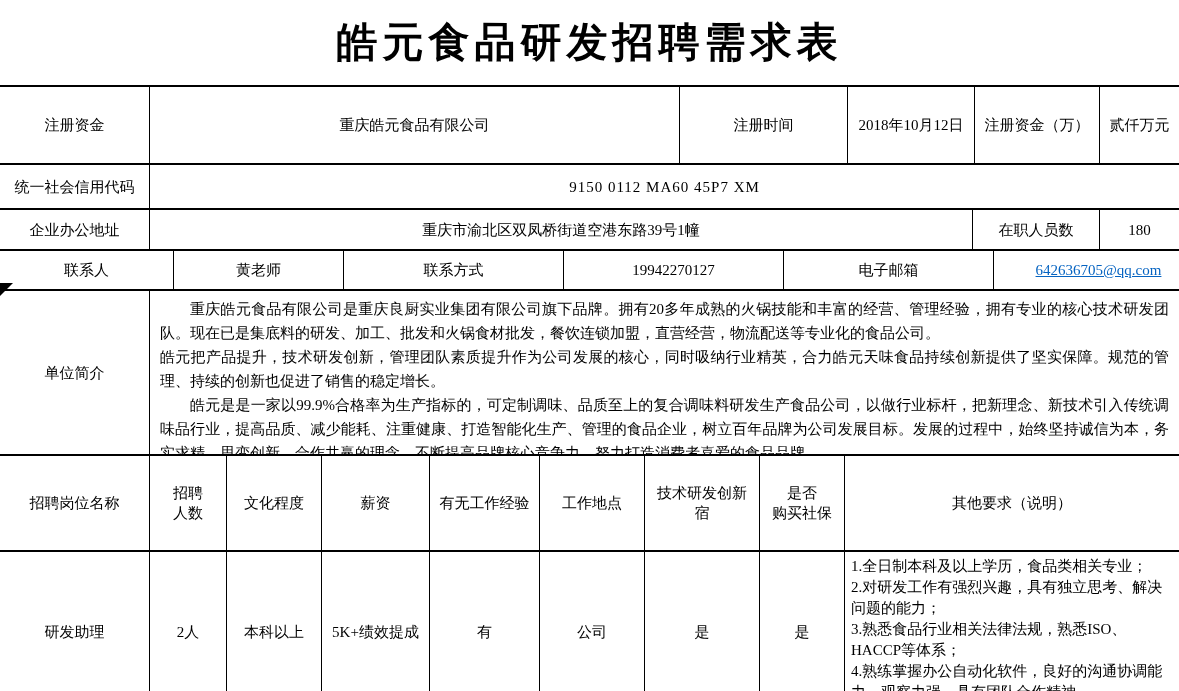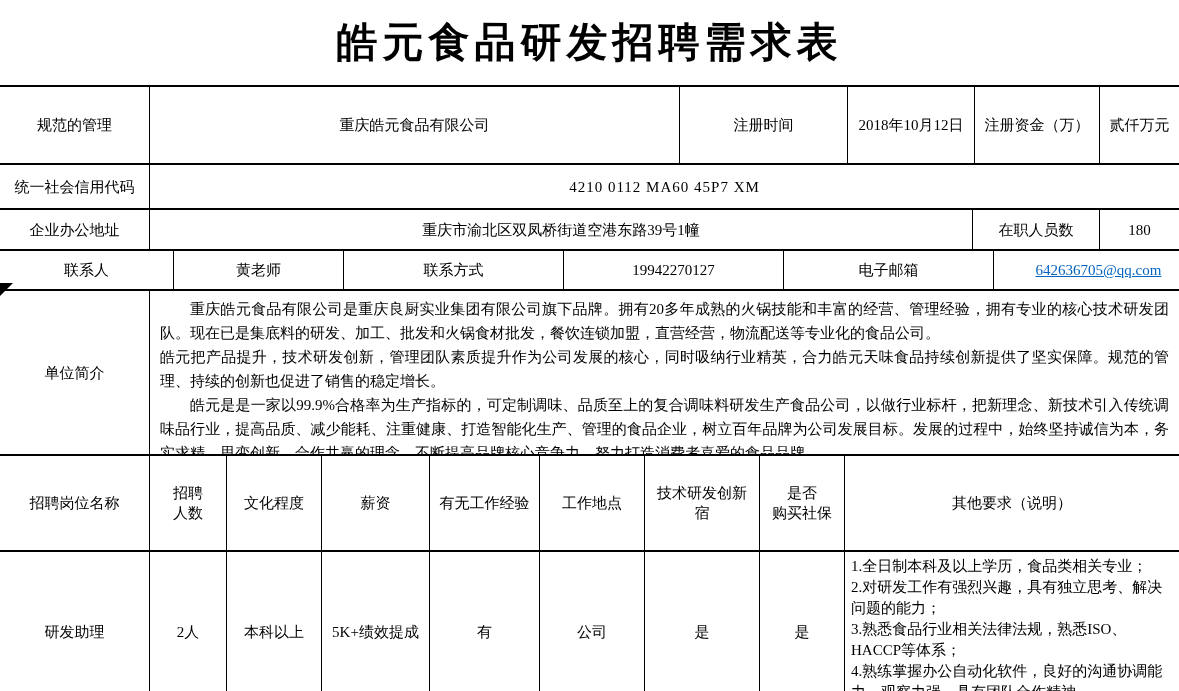--- a/index.html
+++ b/index.html
@@ -77,31 +77,31 @@
 
 <div class="page">
 
   <div class="title-bar">
     <h1>皓元食品研发招聘需求表</h1>
   </div>
 
   <div class="tbl">
 
     <div class="row r1">
-      <div class="cell" style="width:150px">规范的管理</div>
+      <div class="cell" style="width:150px">注册资金</div>
       <div class="cell" style="width:530px">重庆皓元食品有限公司</div>
       <div class="cell" style="width:168px">注册时间</div>
       <div class="cell" style="width:127px">2018年10月12日</div>
       <div class="cell" style="width:125px">注册资金（万）</div>
       <div class="cell" style="width:79px">贰仟万元</div>
     </div>
 
     <div class="row r2">
       <div class="cell" style="width:150px">统一社会信用代码</div>
-      <div class="cell code-val" style="width:1029px">4210 0112 MA60 45P7 XM</div>
+      <div class="cell code-val" style="width:1029px">9150 0112 MA60 45P7 XM</div>
     </div>
 
     <div class="row r3">
       <div class="cell" style="width:150px">企业办公地址</div>
       <div class="cell" style="width:823px">重庆市渝北区双凤桥街道空港东路39号1幢</div>
       <div class="cell" style="width:127px">在职人员数</div>
       <div class="cell" style="width:79px">180</div>
     </div>
 
     <div class="row r4">

